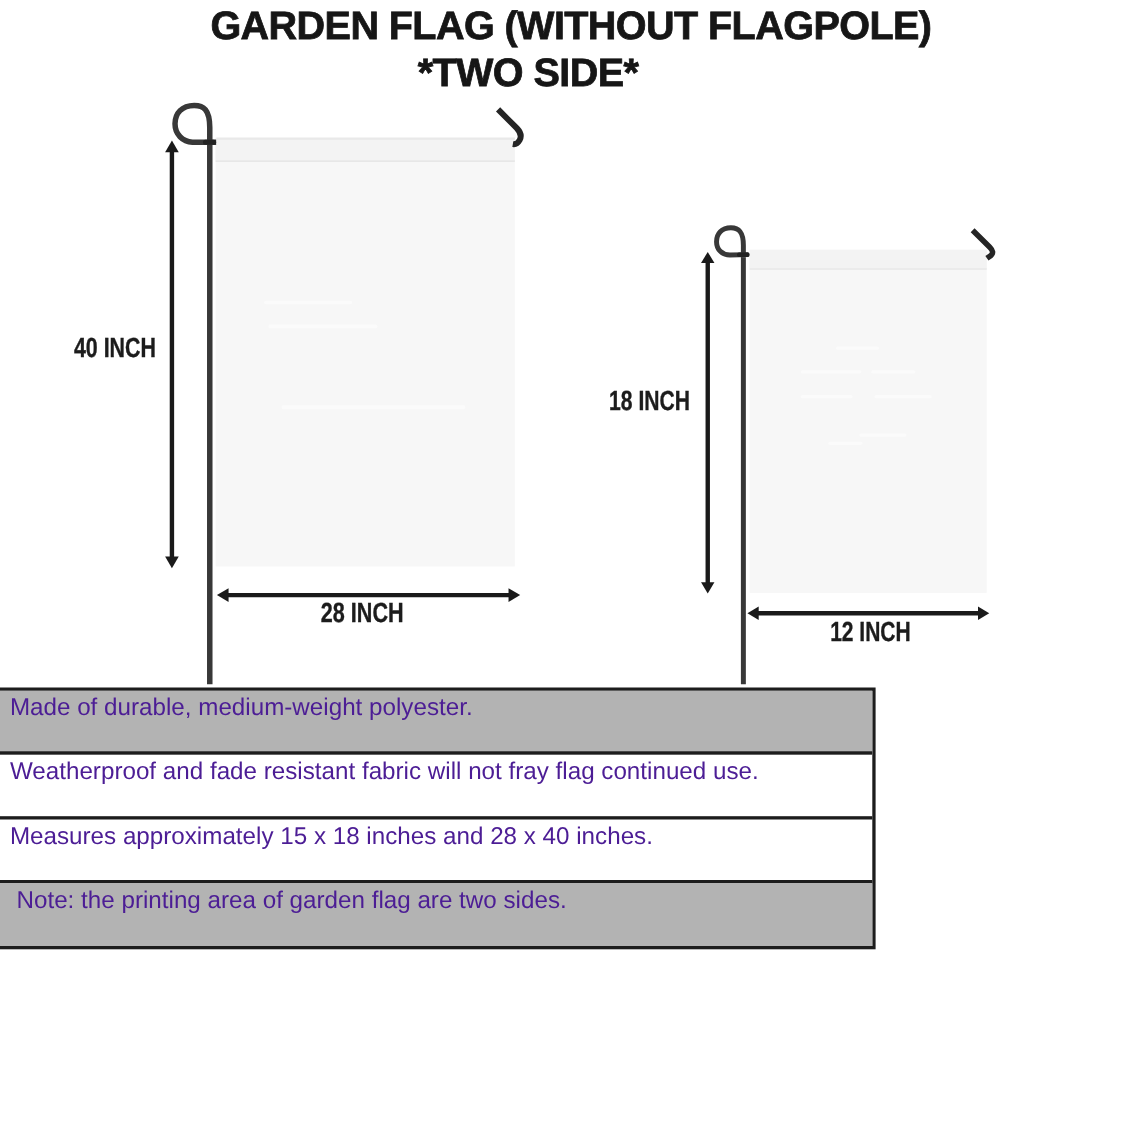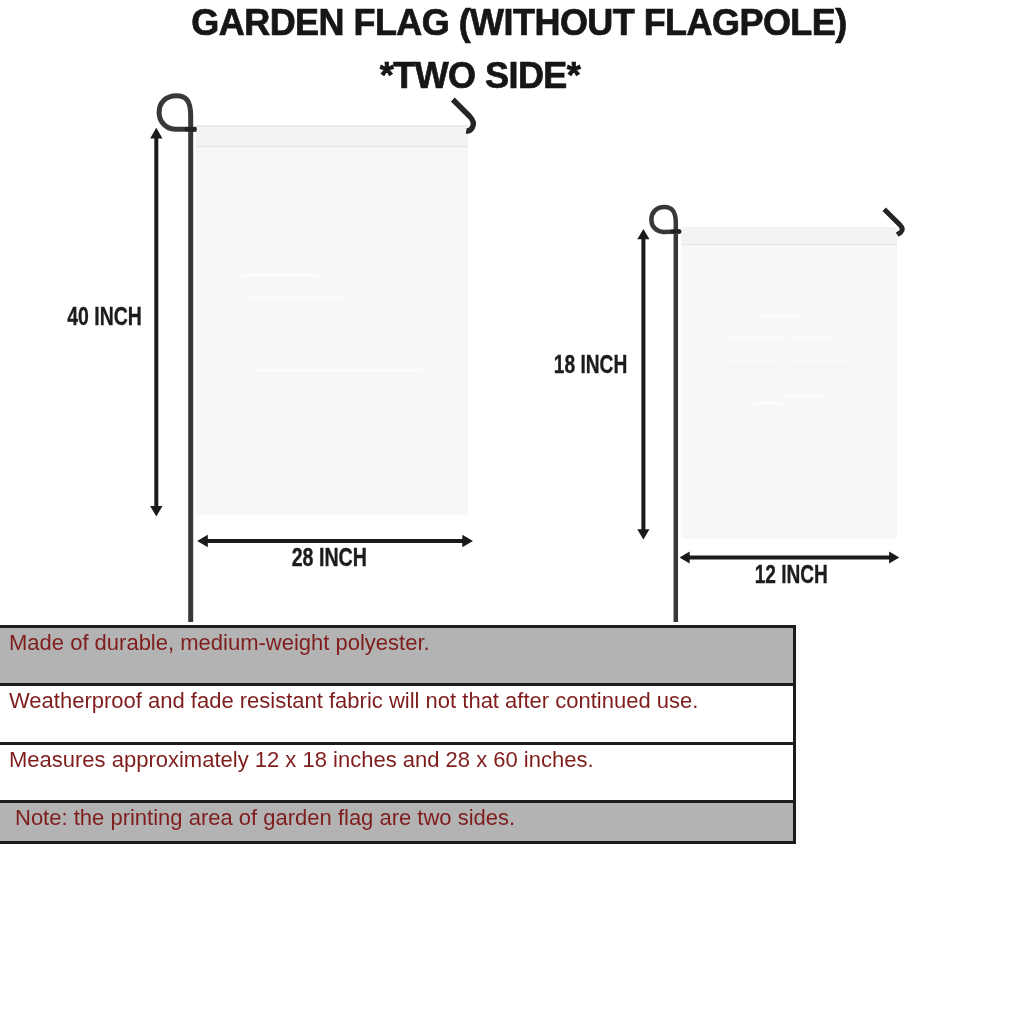--- a/index.html
+++ b/index.html
@@ -1,27 +1,27 @@
 <!DOCTYPE html>
 <html><head>
 <meta charset="utf-8">
 <style>
   html,body{margin:0;padding:0;}
   body{width:1024px;height:1024px;background:#ffffff;position:relative;overflow:hidden;transform:translateZ(0);
        font-family:"Liberation Sans", sans-serif;}
   .abs{position:absolute;white-space:nowrap;}
   .title{font-weight:bold;font-size:36px;letter-spacing:-0.55px;color:#161616;-webkit-text-stroke:0.7px #161616;}
   .trow{box-sizing:border-box;height:58.5px;border-bottom:3px solid #1d1d1d;
-        font-size:22px;color:#7f1d1d;padding:2px 0 0 9px;}
+        font-size:22px;color:#4c1d95;padding:2px 0 0 9px;}
   .gray{background:#b3b3b3;}
 </style>
 </head>
 <body>
   <div class="abs title" id="t1" style="left:519px;top:23px;transform:translate(-50%,-50%);">GARDEN FLAG (WITHOUT FLAGPOLE)</div>
-  <div class="abs title" id="t2" style="left:480px;top:76px;transform:translate(-50%,-50%);">*TWO SIDE*</div>
+  <div class="abs title" id="t2" style="left:480px;top:66px;transform:translate(-50%,-50%);">*TWO SIDE*</div>
 
   <svg class="abs" style="left:0;top:0;" width="1024" height="1024" viewBox="0 0 1024 1024">
 
     <rect x="196" y="125" width="272" height="390" fill="#f7f7f7"></rect>
     <rect x="196" y="125" width="272" height="21" fill="#f3f3f3"></rect>
     <line x1="196" y1="146.5" x2="468" y2="146.5" stroke="#e7e7e7" stroke-width="1.6"></line>
     <line x1="197" y1="126.2" x2="468" y2="126.2" stroke="#e9e9e9" stroke-width="1.8"></line>
     <g fill="#ffffff" opacity="0.5">
       <rect x="240" y="273.5" width="80" height="3" rx="1.5"></rect>
       <rect x="244" y="295" width="99" height="3.5" rx="1.5"></rect>
@@ -68,16 +68,16 @@
     <g font-family="'Liberation Sans', sans-serif" font-weight="bold" font-size="25.2px" fill="#1c1c1c" text-anchor="middle" stroke="#1c1c1c" stroke-width="0.35">
       <text x="104.5" y="324.9" textLength="74.5" lengthAdjust="spacingAndGlyphs">40 INCH</text>
       <text x="329.3" y="565.9" textLength="75.2" lengthAdjust="spacingAndGlyphs">28 INCH</text>
       <text x="590.5" y="372.5" textLength="73.5" lengthAdjust="spacingAndGlyphs">18 INCH</text>
       <text x="791.3" y="583" textLength="73.2" lengthAdjust="spacingAndGlyphs">12 INCH</text>
     </g>
   </svg>
 
   <div class="abs" style="left:-3px;top:624.8px;width:799.4px;border:3px solid #1d1d1d;box-sizing:border-box;">
     <div class="trow gray">Made of durable, medium-weight polyester.</div>
-    <div class="trow">Weatherproof and fade resistant fabric will not that after continued use.</div>
-    <div class="trow">Measures approximately 12 x 18 inches and 28 x 60 inches.</div>
-    <div class="trow gray" style="border-bottom:none;height:38px;padding-left:15px;">Note: the printing area of garden flag are two sides.</div>
+    <div class="trow">Weatherproof and fade resistant fabric will not fray flag continued use.</div>
+    <div class="trow">Measures approximately 15 x 18 inches and 28 x 40 inches.</div>
+    <div class="trow gray" style="border-bottom:none;height:57px;padding-left:15px;">Note: the printing area of garden flag are two sides.</div>
   </div>
 
 </body></html>

